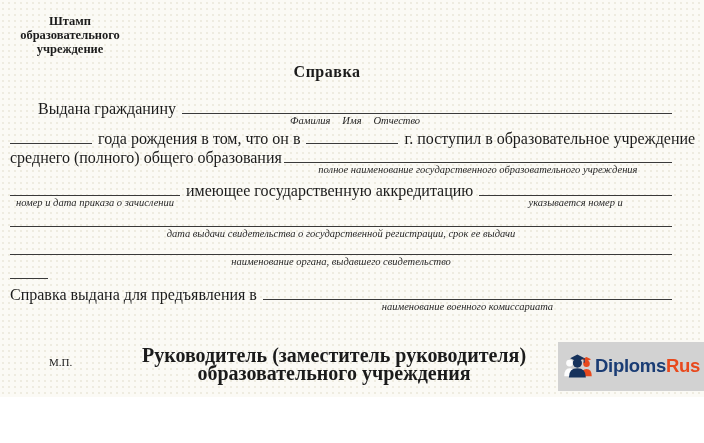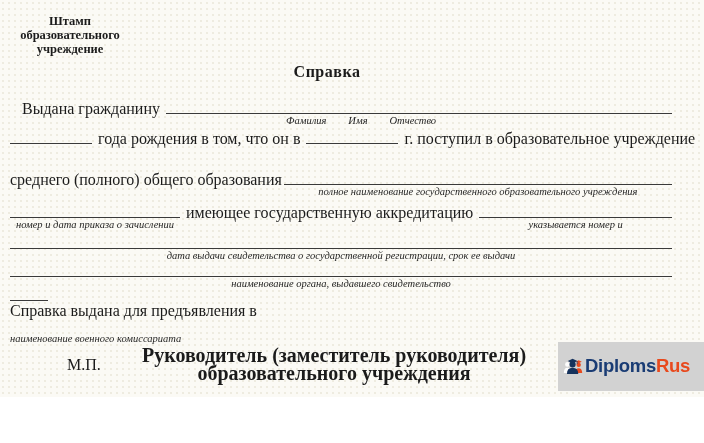--- a/index.html
+++ b/index.html
@@ -12,46 +12,46 @@
     font-family:"Liberation Serif", serif;
     font-size:16px; color:#1b1b1b;
     padding:14px 32px 0 10px;
   }
   .stamp { width:120px; text-align:center; font-weight:bold; font-size:12.5px; line-height:14px; }
   .title { margin-top:7px; margin-right:28px; text-align:center; font-weight:bold; font-size:16px; letter-spacing:0.5px; }
 
   .row { display:flex; align-items:baseline; line-height:19px; white-space:nowrap; column-gap:6px; }
   .r1 { margin-top:18px; }
   .r2 { margin-top:11px; }
-  .r3 { margin-top:22px; column-gap:2px; }
+  .r3 { margin-top:0; column-gap:2px; }
   .r4 { margin-top:14px; }
   .r5 { margin-top:15px; }
   .r6 { margin-top:16px;text-decoration:underline; }
   .r7 { margin-top:12px; }
-  .r8 { margin-top:0;flex-direction:column; }
-  .indent { margin-left:12px; }
+  .r8 { margin-top:6px; }
+  .indent { margin-left:28px; }
 
   .blank { position:relative; height:12px; border-bottom:1px solid #3a3a3a; }
   .grow { flex:1 1 auto; }
   .w82 { flex:0 0 82px; } .w92 { flex:0 0 92px; }
   .w170 { flex:0 0 170px; } .w38 { flex:0 0 38px; }
 
   .sub {
     position:absolute; top:12px; left:0; right:0; text-align:center;
     font-style:italic; font-size:10.5px; line-height:13px; color:#1f1f1f; white-space:nowrap;
   }
   .sub-center-overflow { left:50%; right:auto; transform:translateX(-50%); }
-  .sub-fio { display:flex; gap:22px; left:120px; right:auto; justify-content:flex-start; }
+  .sub-fio { display:flex; gap:12px; left:108px; right:auto; justify-content:flex-start; }
   .sub-fio i { font-style:italic; }
 
-  .mp { position:absolute; left:67px; top:356px; font-size:16px; }
+  .mp { position:absolute; left:49px; top:356px; font-size:11px; }
   .head { position:absolute; left:94px; width:480px; top:346px; text-align:center; font-weight:bold; font-size:20px; line-height:18px; }
 
   .logo { position:absolute; right:0; top:342px; width:146px; height:49px; background:#d2d2d2;
-          display:flex; align-items:center; padding:0 14px 0 5px; gap:2px; }
+          display:flex; align-items:center; padding:0 4px 0 5px; gap:2px; }
   .logo-text { font-family:"Liberation Sans", sans-serif; font-weight:bold; font-size:18.5px; letter-spacing:-0.3px; line-height:1; }
   .lt-primary { color:#1a3c74; }
   .lt-secondary { color:#e8491d; }
 
   .sig { position:absolute; top:389px; height:12px; border-bottom:1px solid #3a3a3a; }
   .sig-left { left:28px; width:190px; }
   .sig-right { left:393px; width:281px; }
 </style>
 </head>
 <body>

